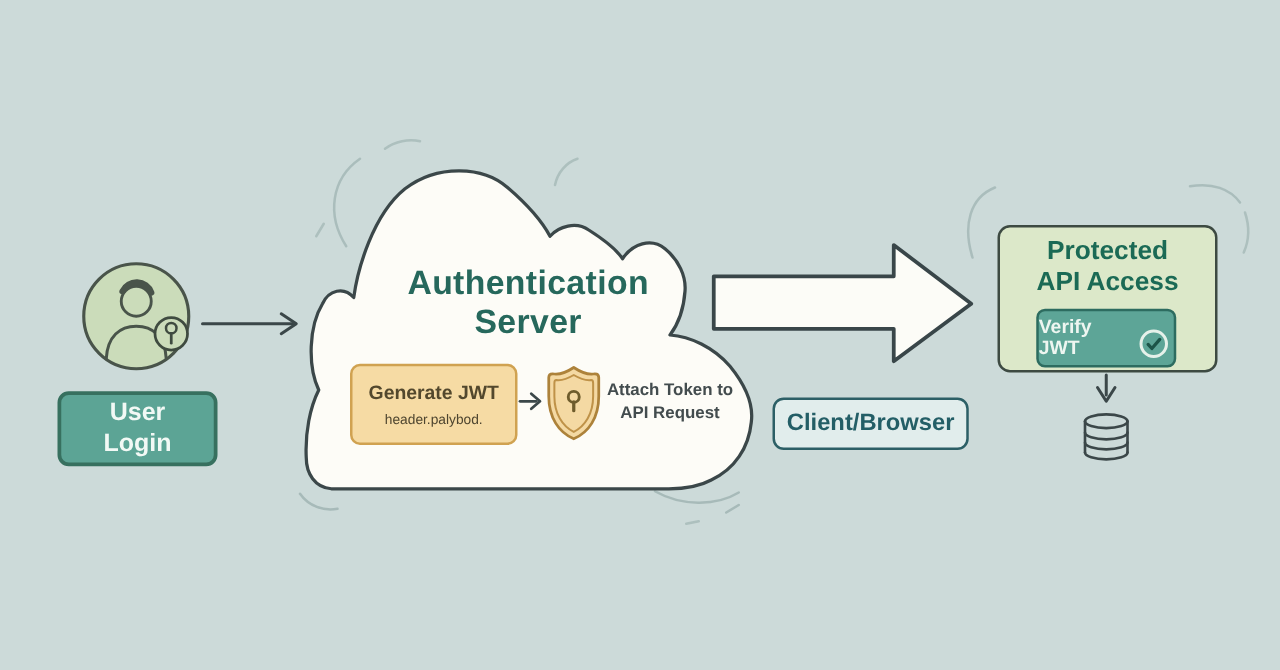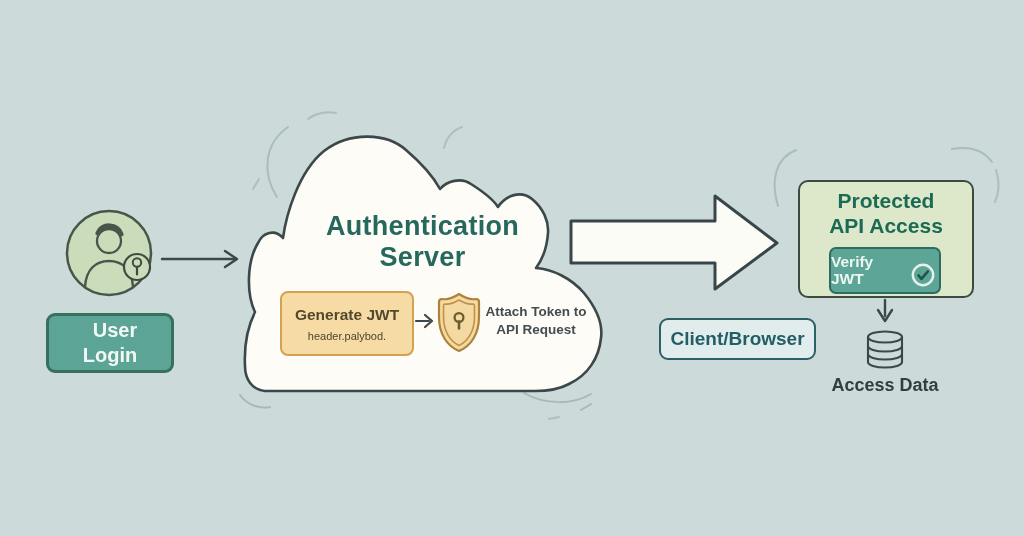--- a/index.html
+++ b/index.html
@@ -13,21 +13,21 @@
 
   .auth-title { left:285px; top:211px; width:275px; font-size:27px; font-weight:bold;
     color:#26685c; line-height:1.16; letter-spacing:0.3px; }
 
   .box { position:absolute; box-sizing:border-box; display:flex; flex-direction:column;
     align-items:center; justify-content:center; }
 
   .user-login { left:46px; top:313px; width:128px; height:60px; background:#5ca495;
     border:3px solid #37705f; border-radius:9px; }
   .user-login .txt { font-size:20px; font-weight:bold; color:#f2f9f5; line-height:1.25;
-    white-space:pre-line; text-align:right; }
+    white-space:pre-line; text-align:center; }
 
   .generate { left:280px; top:291px; width:134px; height:65px; background:#f6dba4;
     border:2.5px solid #d0a251; border-radius:8px; gap:6px; }
   .generate .t1 { font-size:15.5px; font-weight:bold; color:#53482d; }
   .generate .t2 { font-size:11px; font-weight:500; color:#4e452f; }
 
   .attach-label { left:484px; top:303px; width:104px; font-size:13.5px; font-weight:600;
     color:#434c4e; line-height:1.32; }
 
   .send-label { left:593px; top:184px; width:114px; font-size:18px; font-weight:700;
@@ -38,21 +38,21 @@
   .protected .ttl { margin-top:7px; font-size:21px; font-weight:bold; color:#1b6a55;
     line-height:1.18; white-space:pre-line; text-align:center; }
 
   .verify { position:absolute; left:29px; top:65px; width:112px; height:47px;
     background:#5da597; border:2.5px solid #2d6c60; border-radius:7px; box-sizing:border-box; }
   .verify .vtxt { position:absolute; left:0; right:24px; top:4px; font-size:15.5px;
     font-weight:bold; color:#eef6f1; line-height:1.12; white-space:pre-line; text-align:left; }
   .verify svg { position:absolute; right:3px; bottom:4px; }
 
   .client { left:618px; top:318px; width:157px; height:42px; background:#e1edec;
-    border:2.5px solid #2c5f66; border-radius:9px;margin-left:41px; }
+    border:2.5px solid #2c5f66; border-radius:9px; }
   .client .txt { font-size:19px; font-weight:bold; color:#235e66; }
 
   .access-label { left:828px; top:375px; width:114px; font-size:18px; font-weight:700;
     color:#333d3f; }
 </style>
 </head>
 <body>
 
 <div class="stage">
 
@@ -183,15 +183,14 @@
         <circle cx="0" cy="0" r="10.2" fill="none" stroke="#e6f1ea" stroke-width="2.4"></circle>
         <path d="M -4.5,0.5 L -1.5,3.8 L 4.8,-3.5" fill="none" stroke="#1c5448" stroke-width="2.6" stroke-linecap="round" stroke-linejoin="round"></path>
       </svg>
     </div>
   </div>
 
   <div class="box client">
     <div class="txt">Client/Browser</div>
   </div>
 
-  <div class="lbl access-label">Access Data</div>
 
 </div>
 
 </body></html>

